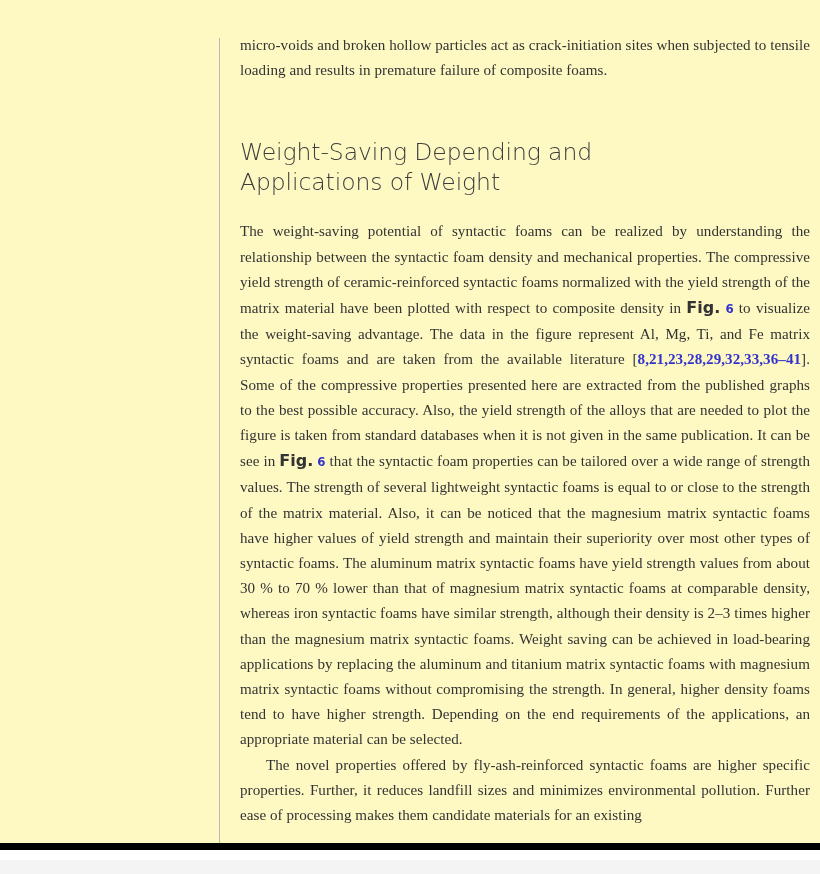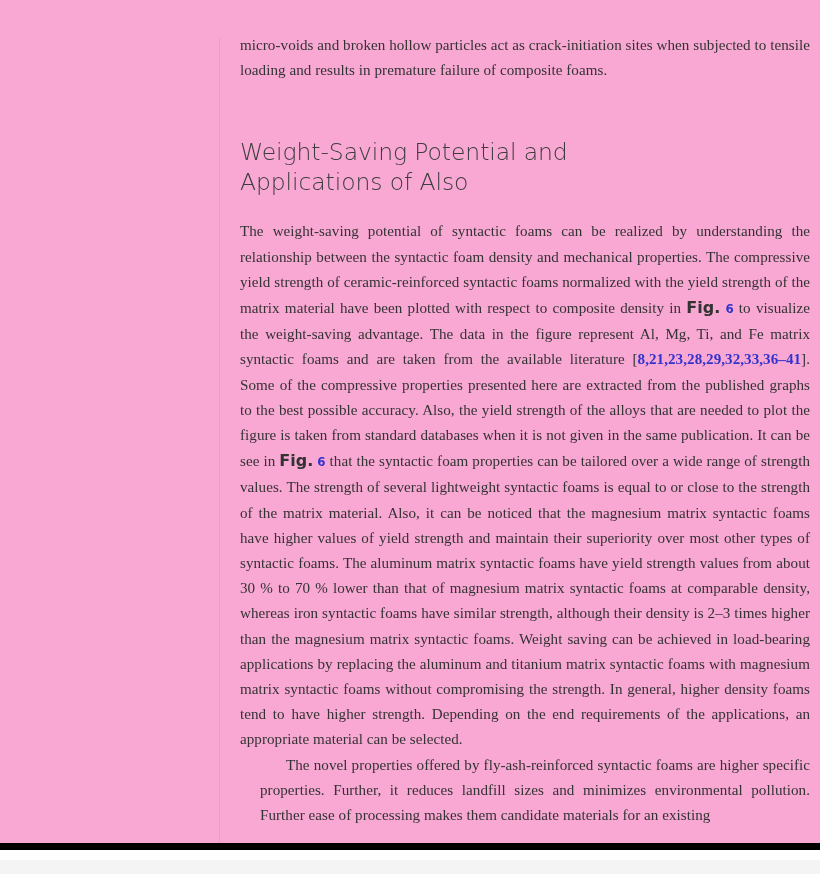--- a/index.html
+++ b/index.html
@@ -11,21 +11,21 @@
     height: 874px;
     background: #f4f4f4;
     font-family: "Liberation Serif", serif;
     overflow: hidden;
     position: relative;
   }
 
   #page {
     position: absolute;
     inset: 0;
-    background: #f9a8d4;
+    background: #fef9c3;
   }
 
   
   #gutter-rule {
     position: absolute;
     left: 219px;
     top: 38px;
     width: 1px;
     height: 805px;
     background: #b9b9b9;
@@ -78,21 +78,20 @@
     margin-bottom: 22px;
   }
 
   #para-main {
     margin-top: 0;
   }
 
   p.indented {
     text-indent: 26px;
     margin-top: 0;
-    margin-left: 20px;
   }
 
   
   .fig-ref {
     font-family: "DejaVu Sans", sans-serif;
     font-weight: bold;
     font-size: 16px;
     color: #333333;
     letter-spacing: 0;
   }
@@ -144,22 +143,22 @@
 
   <div id="left-margin"></div>
 
   <div id="gutter-rule"></div>
 
   <div id="content">
 
     <p class="body-text lead-continuation">micro-voids and broken hollow particles act as crack-initiation sites when subjected to tensile loading and results in premature failure of composite foams.</p>
 
     <div id="heading-block">
-      <h2 class="section-heading">Weight-Saving Potential and</h2>
-      <h2 class="section-heading">Applications of Also</h2>
+      <h2 class="section-heading">Weight-Saving Depending and</h2>
+      <h2 class="section-heading">Applications of Weight</h2>
     </div>
 
     <p class="body-text" id="para-main"><span>The weight-saving potential of syntactic foams can be realized by understanding the relationship between the syntactic foam density and mechanical properties. The compressive yield strength of ceramic-reinforced syntactic foams normalized with the yield strength of the matrix material have been plotted with respect to composite density in </span><span class="fig-ref">Fig.</span><span> </span><span class="fig-num">6</span><span> to visualize the weight-saving advantage. The data in the figure represent Al, Mg, Ti, and Fe matrix syntactic foams and are taken from the available literature </span><span class="bracket">[</span><span class="cite-list">8,21,23,28,29,32,33,36–41</span><span class="bracket">]</span><span>. Some of the compressive properties presented here are extracted from the published graphs to the best possible accuracy. Also, the yield strength of the alloys that are needed to plot the figure is taken from standard databases when it is not given in the same publication. It can be see in </span><span class="fig-ref">Fig.</span><span> </span><span class="fig-num">6</span><span> that the syntactic foam properties can be tailored over a wide range of strength values. The strength of several lightweight syntactic foams is equal to or close to the strength of the matrix material. Also, it can be noticed that the magnesium matrix syntactic foams have higher values of yield strength and maintain their superiority over most other types of syntactic foams. The aluminum matrix syntactic foams have yield strength values from about 30 % to 70 % lower than that of magnesium matrix syntactic foams at comparable density, whereas iron syntactic foams have similar strength, although their density is 2–3 times higher than the magnesium matrix syntactic foams. Weight saving can be achieved in load-bearing applications by replacing the aluminum and titanium matrix syntactic foams with magnesium matrix syntactic foams without compromising the strength. In general, higher density foams tend to have higher strength. Depending on the end requirements of the applications, an appropriate material can be selected.</span></p>
 
     <p class="body-text indented">The novel properties offered by fly-ash-reinforced syntactic foams are higher specific properties. Further, it reduces landfill sizes and minimizes environmental pollution. Further ease of processing makes them candidate materials for an existing</p>
 
   </div>
 
   <div id="bottom-bar"></div>
   <div id="bottom-white"></div>

